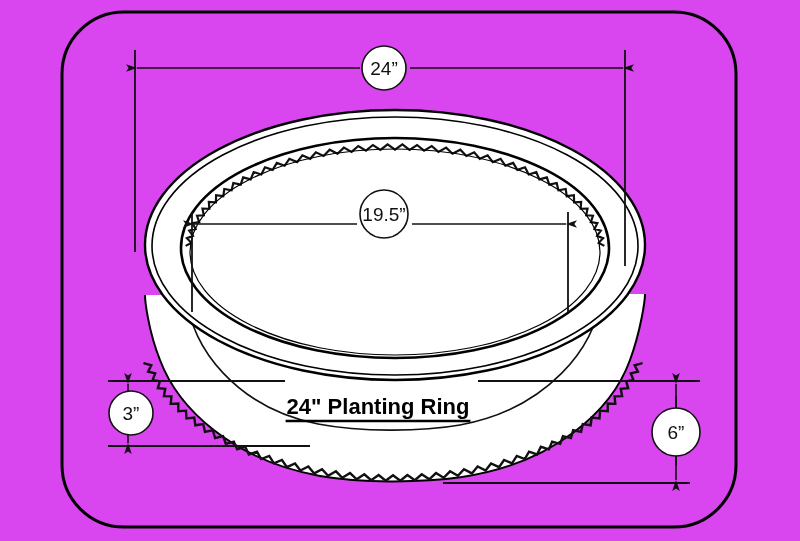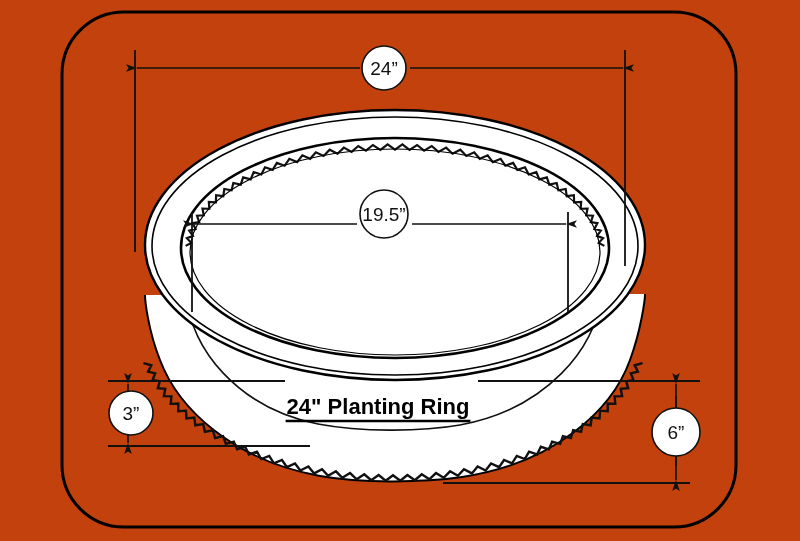--- a/index.html
+++ b/index.html
@@ -10,21 +10,21 @@
   body {
     width: 800px;
     height: 541px;
     font-family: "Liberation Sans", sans-serif;
     overflow: hidden;
   }
   #stage {
     position: relative;
     width: 800px;
     height: 541px;
-    background: #c2410c;
+    background: #d946ef;
   }
   #drawing {
     position: absolute;
     left: 0;
     top: 0;
     width: 800px;
     height: 541px;
   }
   .dim-text {
     font-family: "Liberation Sans", sans-serif;

